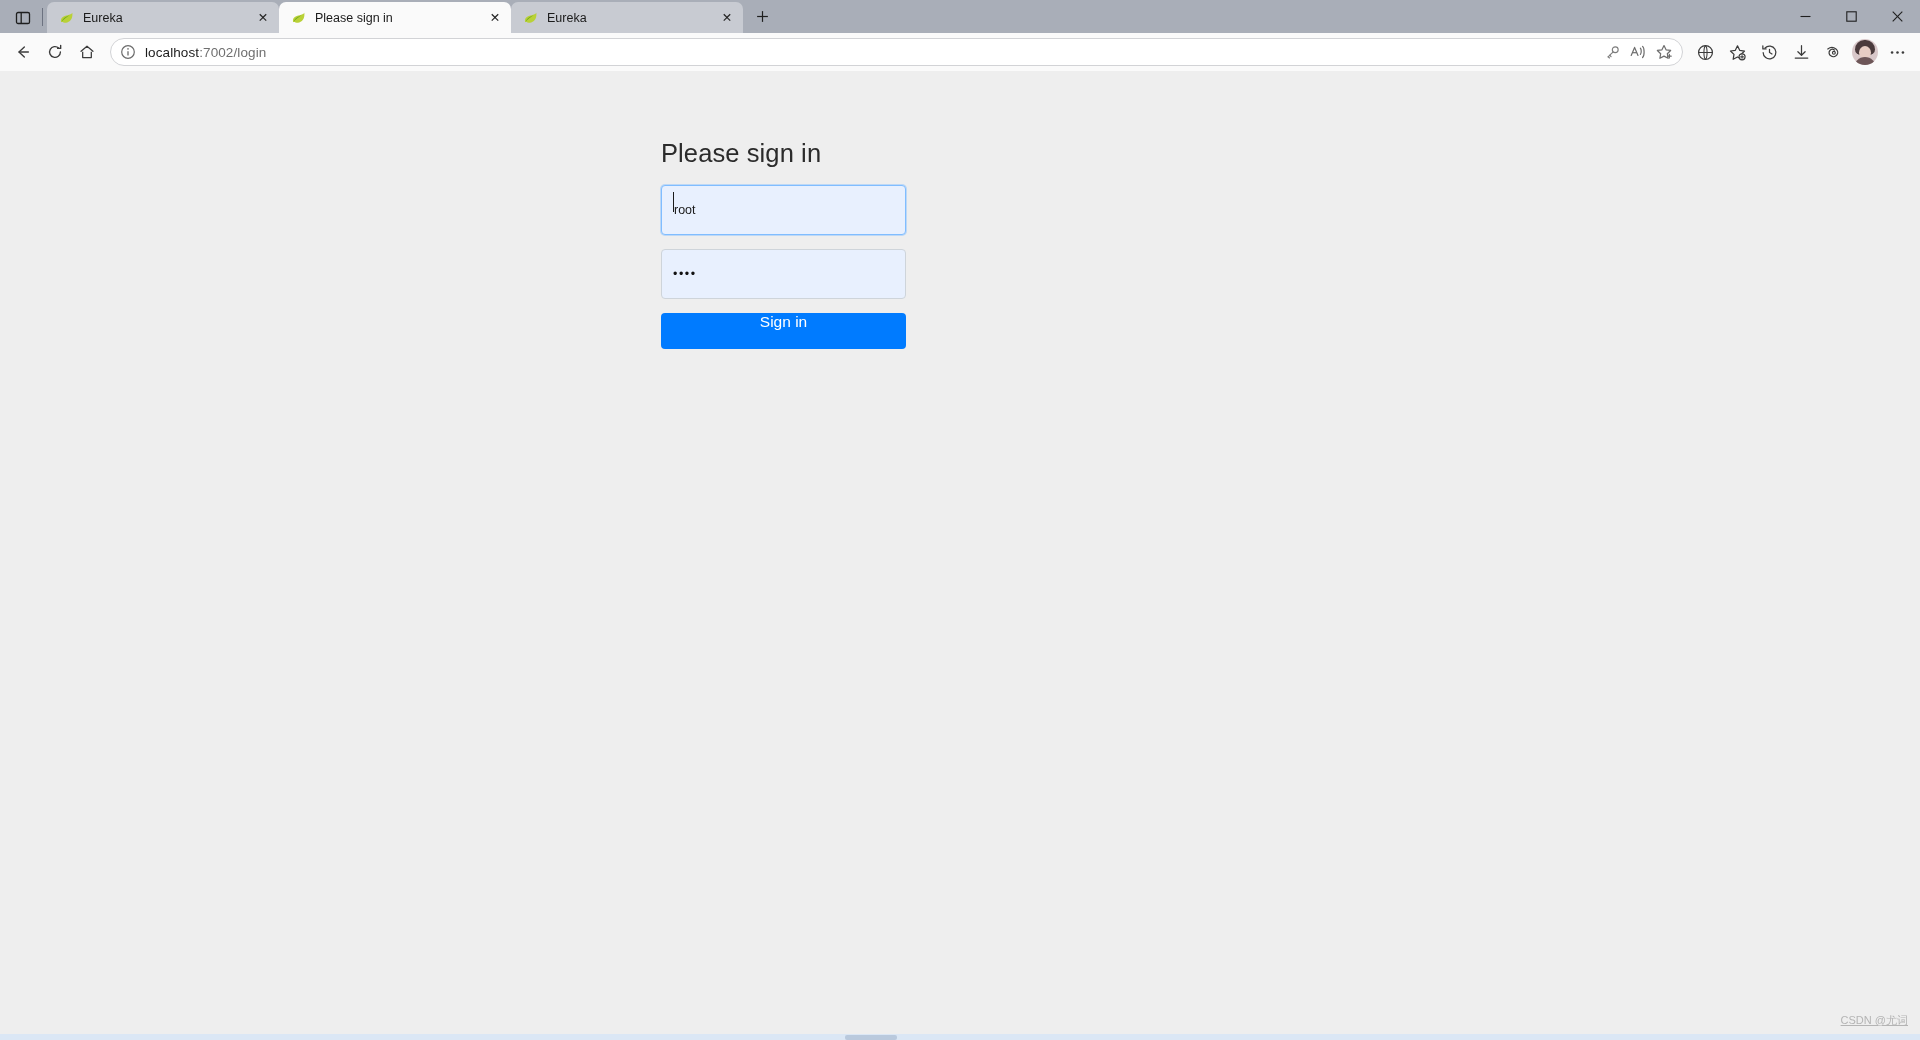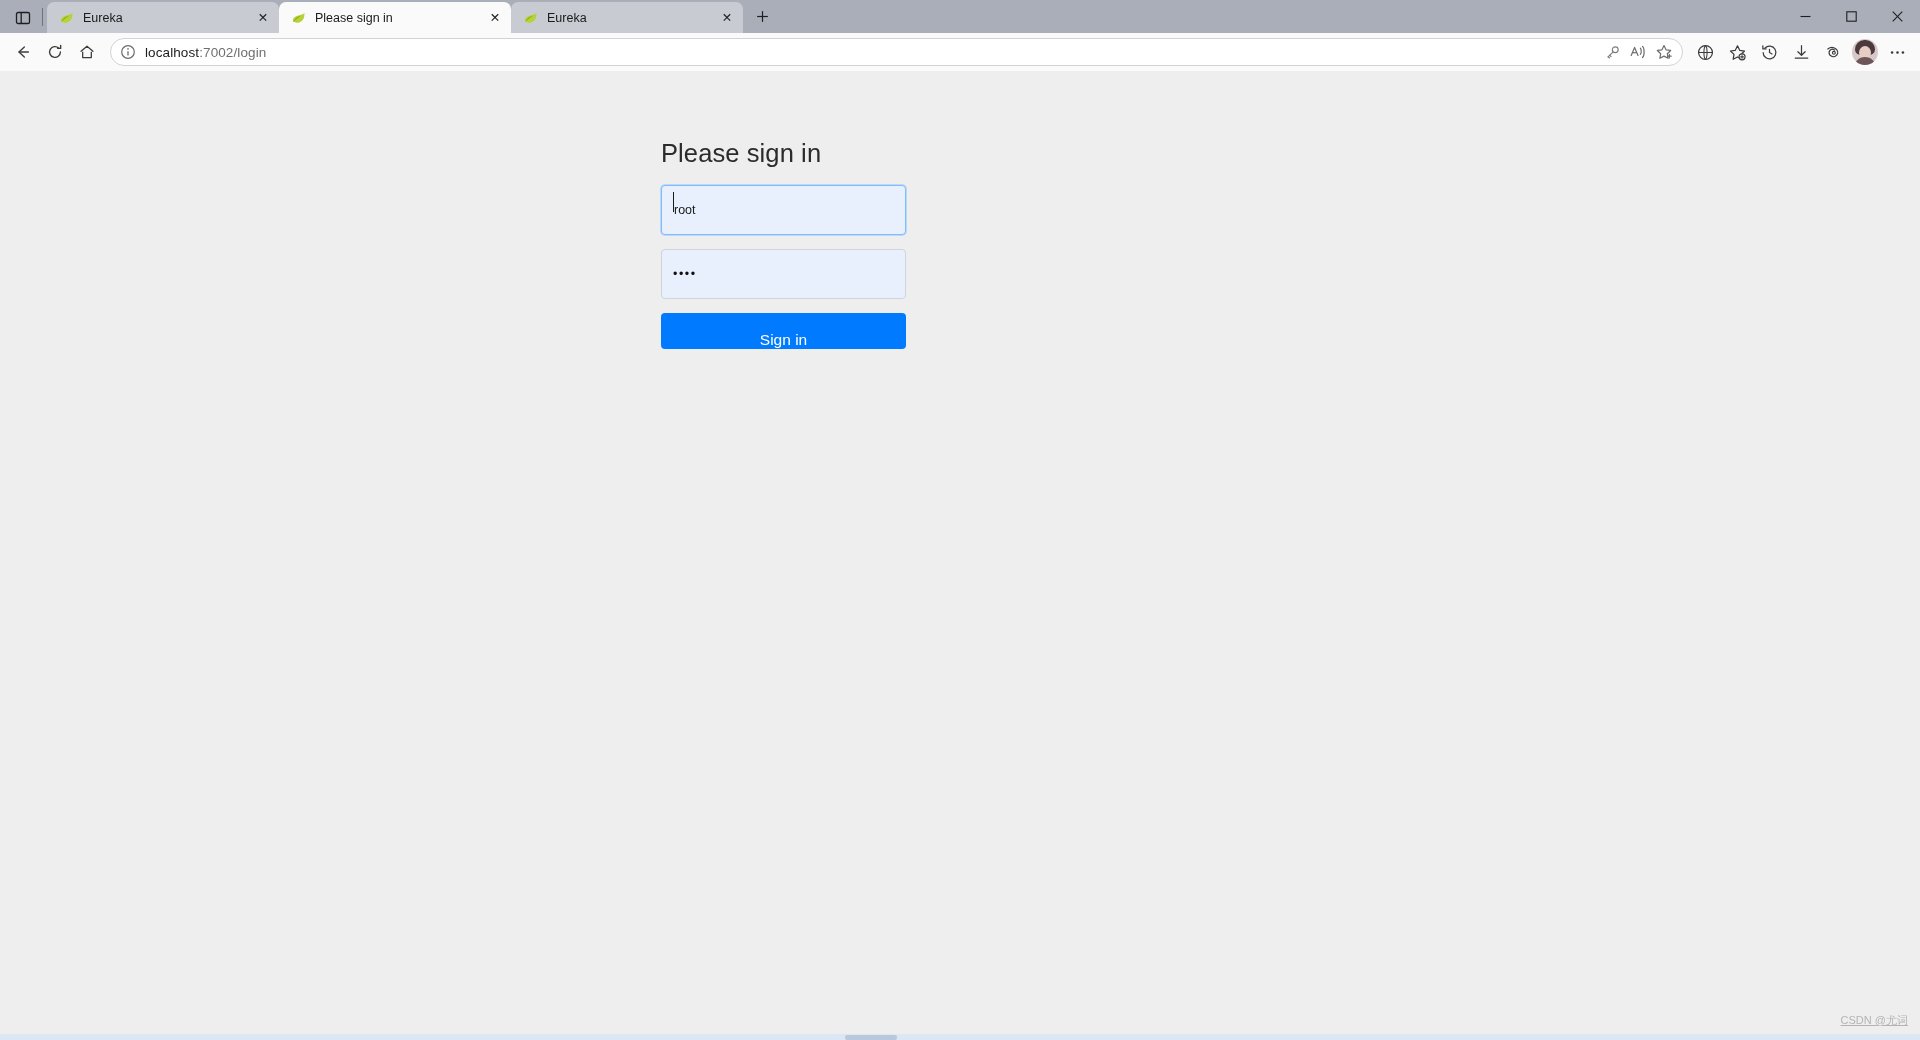--- a/index.html
+++ b/index.html
@@ -221,21 +221,21 @@
   .signin-btn {
     width: 245px;
     height: 36px;
     background: #007bff;
     border: none;
     border-radius: 4px;
     color: #ffffff;
     font-size: 15.5px;
     font-family: "Liberation Sans", sans-serif;
     display: flex;
-    align-items: flex-end;
+    align-items: flex-start;
     justify-content: center;
     margin-top: 5px;
     cursor: pointer;
   }
   
   .watermark {
     position: absolute;
     right: 12px;
     bottom: 12px;
     font-size: 11px;

